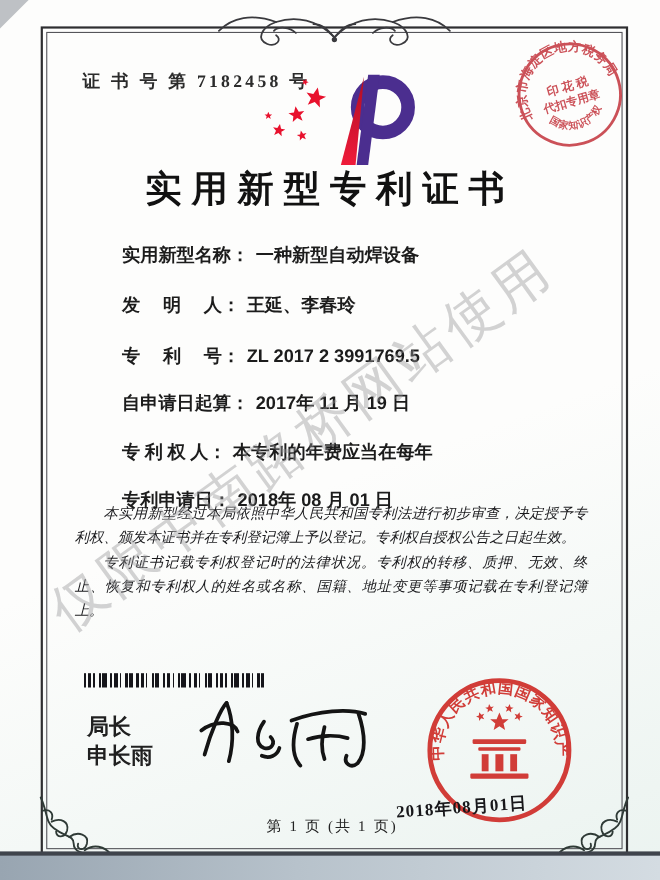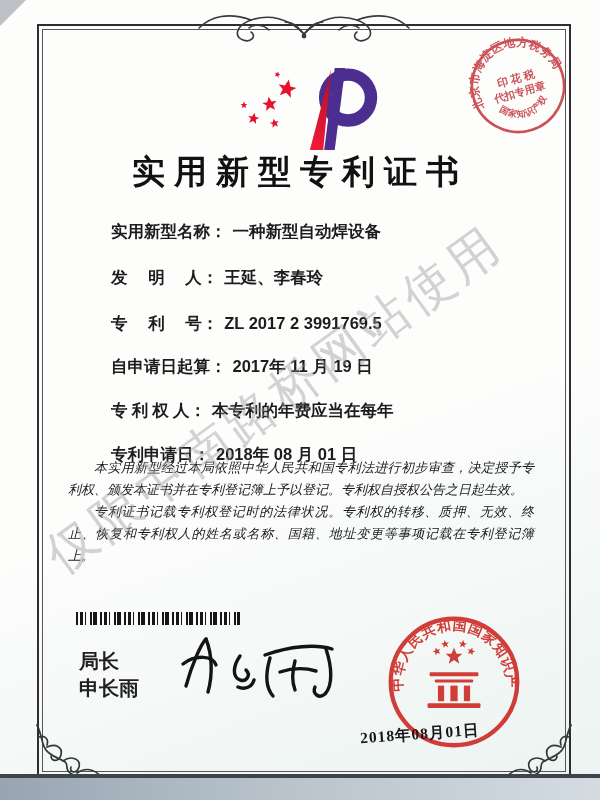--- a/index.html
+++ b/index.html
@@ -139,20 +139,21 @@
           <path d="M4,18 C10,30 8,40 16,46 C26,54 34,52 34,60 C34,68 46,70 56,70"></path>
           <path d="M14,40 C22,36 30,40 28,48 C26,55 18,55 18,49"></path>
           <path d="M30,54 C38,48 48,52 46,60 C44,67 36,66 38,60"></path>
           <path d="M6,30 C12,28 16,32 14,38"></path>
           <path d="M44,66 C52,60 62,62 68,70"></path>
         </g>
       </svg>
     </div>
   </div>
 
+  <div class="cert-no">证 书 号 第 7182458 号</div>
 
   <div class="tax-stamp">
     <svg width="100" height="100" viewBox="0 0 100 100">
       <circle cx="50" cy="50" r="46" fill="none" stroke="#c53a42" stroke-width="2.6"></circle>
       <path id="taxArcTop" d="M12.4,63.7 A40,40 0 1 1 87.6,63.7" fill="none"></path>
       <path id="taxArcBot" d="M24.6,67.8 A31,31 0 0 0 75.4,67.8" fill="none"></path>
       <text font-size="11.5" fill="#c53a42" font-weight="bold" letter-spacing="0.5">
         <textPath href="#taxArcTop" startOffset="2">北京市海淀区地方税务局</textPath>
       </text>
       <text x="50" y="46" text-anchor="middle" font-size="11" fill="#c53a42" font-weight="bold">印 花 税</text>
@@ -254,18 +255,19 @@
         <rect x="52" y="71" width="6" height="15"></rect>
         <rect x="64" y="71" width="7" height="15"></rect>
         <rect x="77" y="71" width="6" height="15"></rect>
         <rect x="42" y="88" width="51" height="4.5" rx="1"></rect>
       </g>
     </svg>
   </div>
 
   <div class="seal-date">2018年08月01日</div>
 
+  <div class="footer">第 1 页 (共 1 页)</div>
 
   <div class="photo-edge-corner"></div>
 </div>
 
 <div class="photo-bottom-line"></div>
 <div class="photo-bottom-strip"></div>
 
 </body></html>

